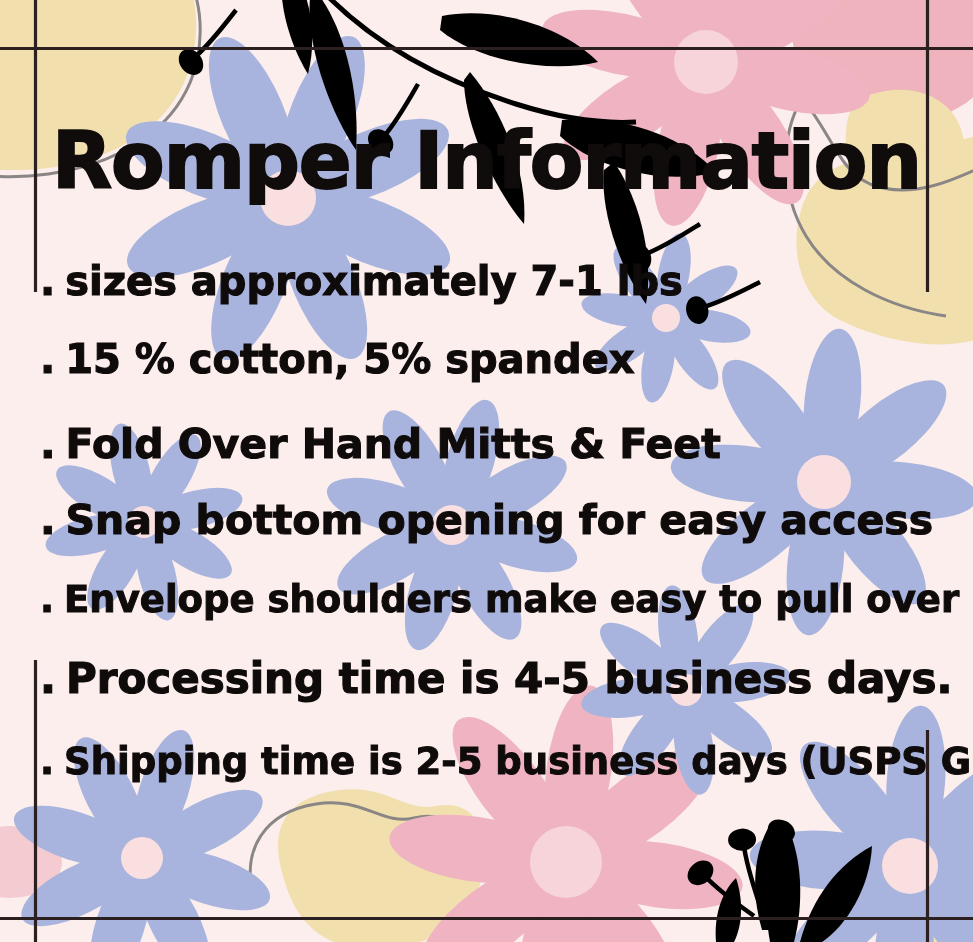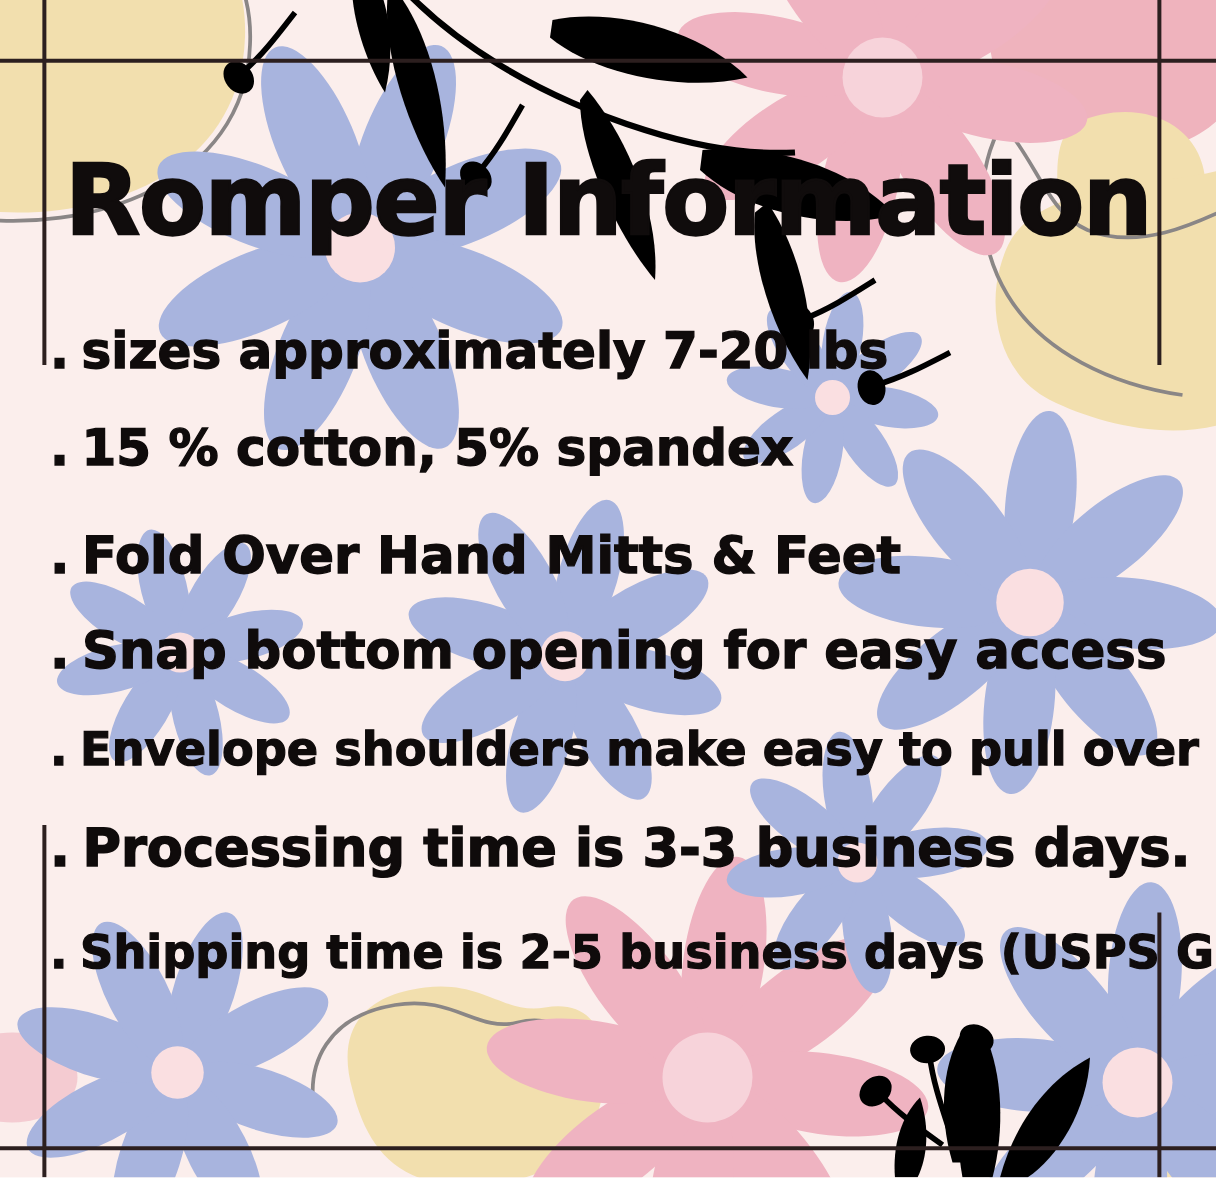--- a/index.html
+++ b/index.html
@@ -251,41 +251,41 @@
     <line x1="927.5" y1="730" x2="927.5" y2="942" stroke="#2c1f1f" stroke-width="3.2"></line>
   </svg>
 
   <div class="content">
 
     <div class="page-title">Romper Information</div>
 
     <ul class="bullet-list">
       <li class="bullet-item item-0">
         <span class="bullet-dot">.</span>
-        <span>sizes approximately 7-20 lbs</span>
+        <span>sizes approximately 7-1 lbs</span>
       </li>
       <li class="bullet-item item-1">
         <span class="bullet-dot">.</span>
         <span>15 % cotton, 5% spandex</span>
       </li>
       <li class="bullet-item item-2">
         <span class="bullet-dot">.</span>
         <span>Fold Over Hand Mitts  &amp;  Feet</span>
       </li>
       <li class="bullet-item item-3">
         <span class="bullet-dot">.</span>
         <span>Snap bottom opening for easy access</span>
       </li>
       <li class="bullet-item item-4">
         <span class="bullet-dot">.</span>
         <span>Envelope shoulders make easy to pull over babies head</span>
       </li>
       <li class="bullet-item item-5">
         <span class="bullet-dot">.</span>
-        <span>Processing time is 3-3 business days.</span>
+        <span>Processing time is 4-5 business days.</span>
       </li>
       <li class="bullet-item item-6">
         <span class="bullet-dot">.</span>
         <span>Shipping time is 2-5 business days (USPS Ground Advantage)</span>
       </li>
     </ul>
 
   </div>
 </div>
 

